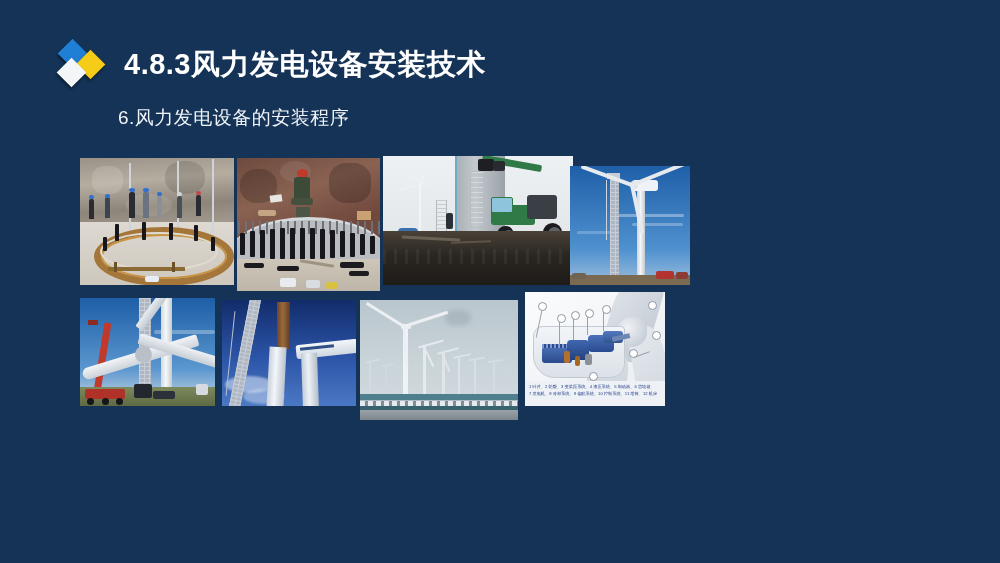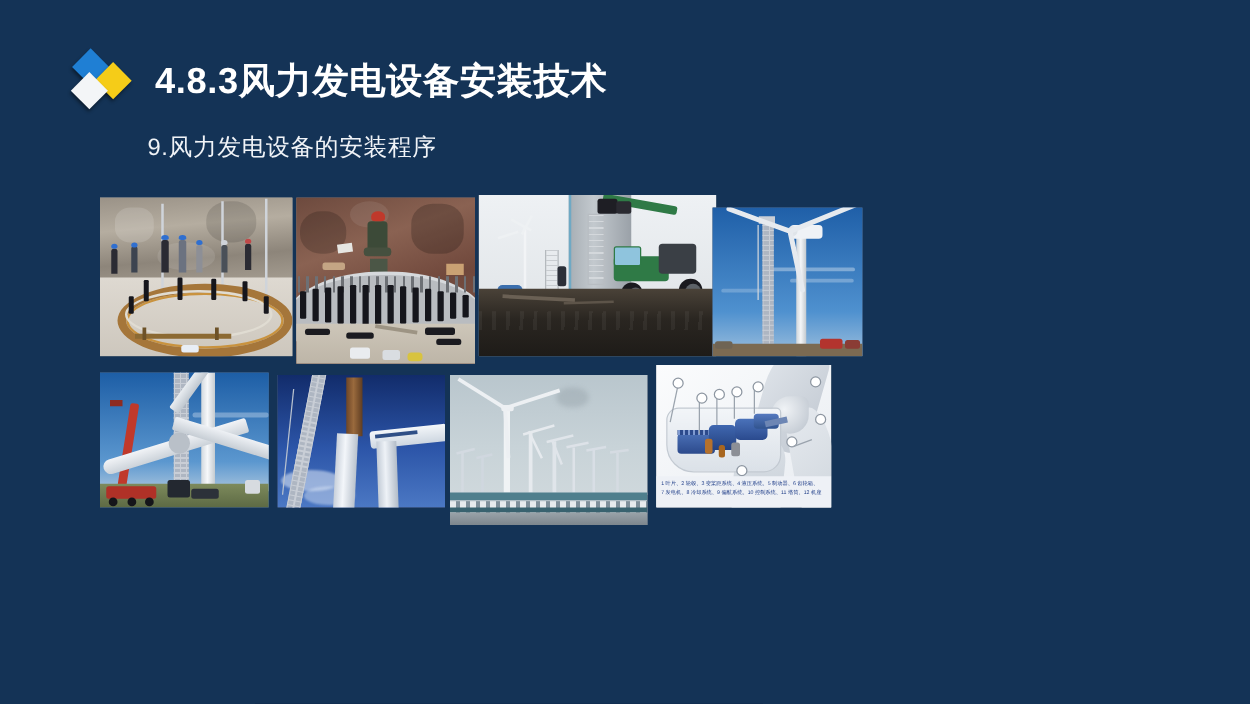--- a/index.html
+++ b/index.html
@@ -111,21 +111,21 @@
 
   <div id="title-row">
     <div id="logo-mark">
       <div class="dia dia-blue"></div>
       <div class="dia dia-yellow"></div>
       <div class="dia dia-white"></div>
     </div>
     <div id="page-title">4.8.3风力发电设备安装技术</div>
   </div>
 
-  <div id="subtitle">9.风力发电设备的安装程序</div>
+  <div id="subtitle">6.风力发电设备的安装程序</div>
 
   <div class="photo" style="left:80px; top:158px; width:154px; height:127px;">
     <div class="ph-inner" style="background:#cfc9bd;">
 
       <div class="rock" style="left:0;top:0;width:100%;height:52%;
            background:linear-gradient(175deg,#9a9287 0%,#b5ada0 35%,#8d857a 70%,#a49c90 100%);"></div>
       <div class="rock" style="left:8%;top:6%;width:20%;height:22%;background:rgba(255,255,255,.14);border-radius:40%;"></div>
       <div class="rock" style="left:55%;top:2%;width:26%;height:26%;background:rgba(0,0,0,.12);border-radius:45%;"></div>
       <div class="rock" style="left:30%;top:28%;width:30%;height:18%;background:rgba(255,255,255,.1);border-radius:45%;"></div>
 

